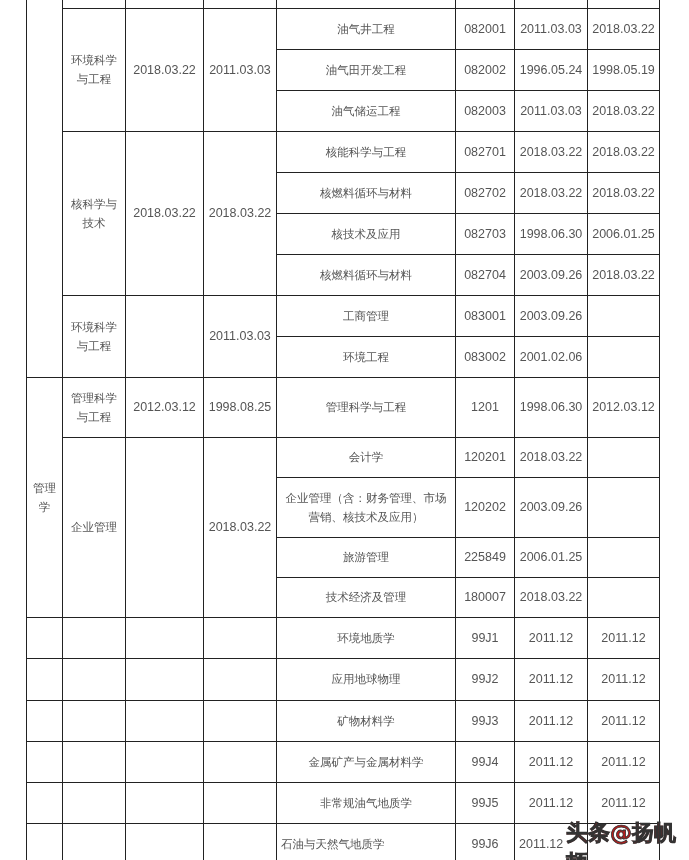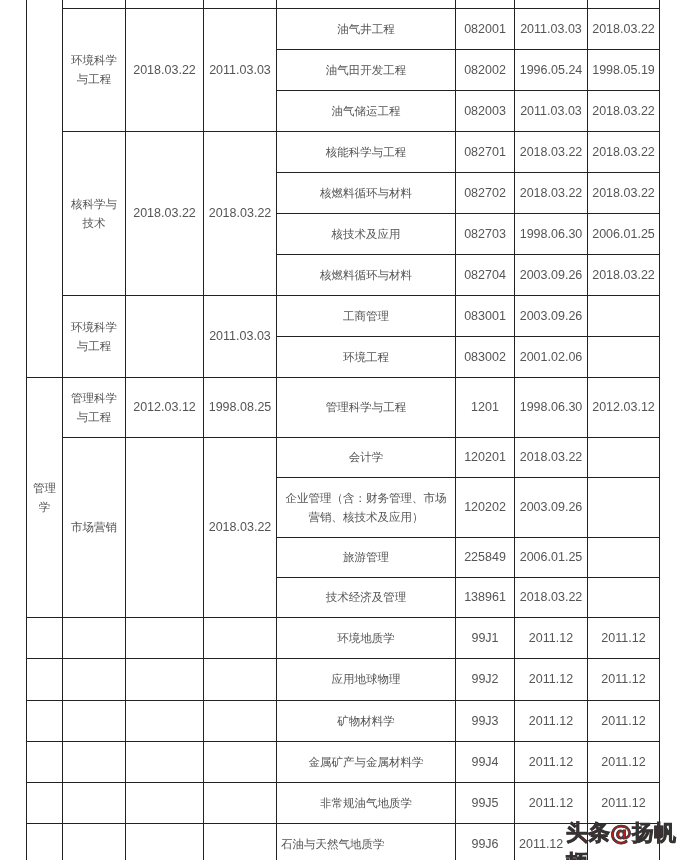--- a/index.html
+++ b/index.html
@@ -111,21 +111,21 @@
       <td rowspan="5">管理学</td>
       <td>管理科学与工程</td>
       <td class="num">2012.03.12</td>
       <td class="num">1998.08.25</td>
       <td>管理科学与工程</td>
       <td class="num">1201</td>
       <td class="num">1998.06.30</td>
       <td class="num">2012.03.12</td>
     </tr>
     <tr style="height:40px">
-      <td rowspan="4">市场营销</td>
+      <td rowspan="4">企业管理</td>
       <td rowspan="4" class="num"></td>
       <td rowspan="4" class="num">2018.03.22</td>
       <td>会计学</td>
       <td class="num">120201</td>
       <td class="num">2018.03.22</td>
       <td class="num"></td>
     </tr>
     <tr style="height:60px">
       <td>企业管理（含：财务管理、市场营销、核技术及应用）</td>
       <td class="num">120202</td>
@@ -133,21 +133,21 @@
       <td class="num"></td>
     </tr>
     <tr style="height:40px">
       <td>旅游管理</td>
       <td class="num">225849</td>
       <td class="num">2006.01.25</td>
       <td class="num"></td>
     </tr>
     <tr style="height:40px">
       <td>技术经济及管理</td>
-      <td class="num">138961</td>
+      <td class="num">180007</td>
       <td class="num">2018.03.22</td>
       <td class="num"></td>
     </tr>
 
     <tr style="height:41px">
       <td></td>
       <td></td>
       <td class="num"></td>
       <td class="num"></td>
       <td>环境地质学</td>

